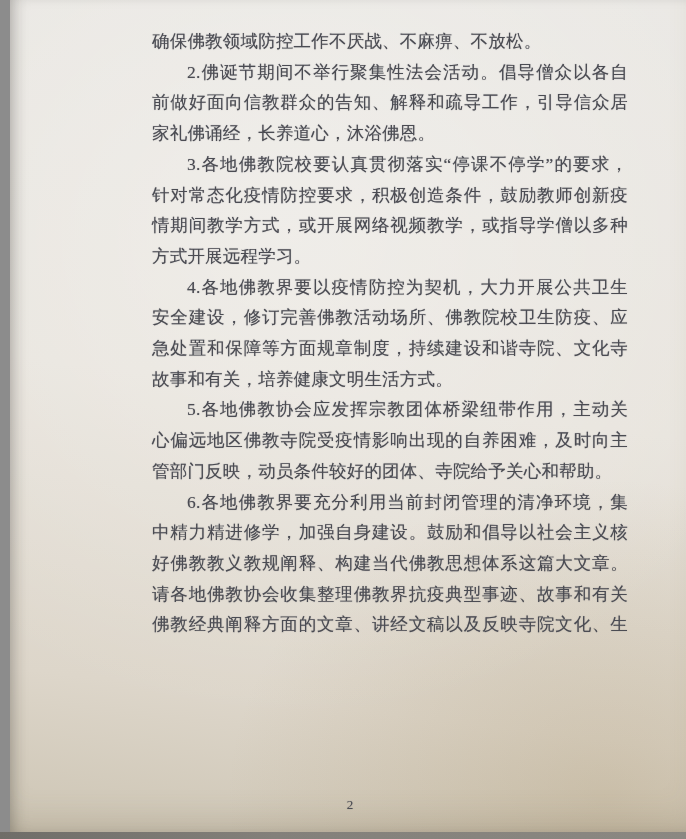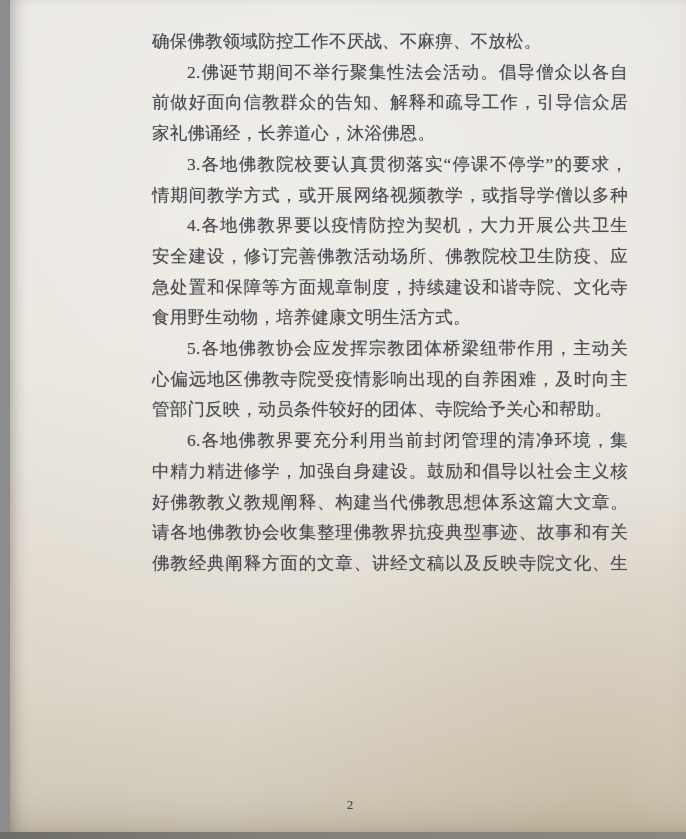--- a/index.html
+++ b/index.html
@@ -54,25 +54,27 @@
 </head>
 <body>
 
 <div class="paper">
   <div class="text-block" id="text-block">
       <div class="line">确保佛教领域防控工作不厌战、不麻痹、不放松。</div>
       <div class="line fill indent">2.佛诞节期间不举行聚集性法会活动。倡导僧众以各自</div>
       <div class="line fill">前做好面向信教群众的告知、解释和疏导工作，引导信众居</div>
       <div class="line">家礼佛诵经，长养道心，沐浴佛恩。</div>
       <div class="line fill indent">3.各地佛教院校要认真贯彻落实“停课不停学”的要求，</div>
+      <div class="line fill">针对常态化疫情防控要求，积极创造条件，鼓励教师创新疫</div>
       <div class="line fill">情期间教学方式，或开展网络视频教学，或指导学僧以多种</div>
+      <div class="line">方式开展远程学习。</div>
       <div class="line fill indent">4.各地佛教界要以疫情防控为契机，大力开展公共卫生</div>
       <div class="line fill">安全建设，修订完善佛教活动场所、佛教院校卫生防疫、应</div>
       <div class="line fill">急处置和保障等方面规章制度，持续建设和谐寺院、文化寺</div>
-      <div class="line">食用野生动物，培养健康文明生活方式。</div>
+      <div class="line">故事和有关，培养健康文明生活方式。</div>
       <div class="line fill indent">5.各地佛教协会应发挥宗教团体桥梁纽带作用，主动关</div>
       <div class="line fill">心偏远地区佛教寺院受疫情影响出现的自养困难，及时向主</div>
       <div class="line">管部门反映，动员条件较好的团体、寺院给予关心和帮助。</div>
       <div class="line fill indent">6.各地佛教界要充分利用当前封闭管理的清净环境，集</div>
       <div class="line fill">中精力精进修学，加强自身建设。鼓励和倡导以社会主义核</div>
       <div class="line fill">好佛教教义教规阐释、构建当代佛教思想体系这篇大文章。</div>
       <div class="line fill">请各地佛教协会收集整理佛教界抗疫典型事迹、故事和有关</div>
       <div class="line fill">佛教经典阐释方面的文章、讲经文稿以及反映寺院文化、生</div>
     </div>
   <div class="page-number">2</div>

